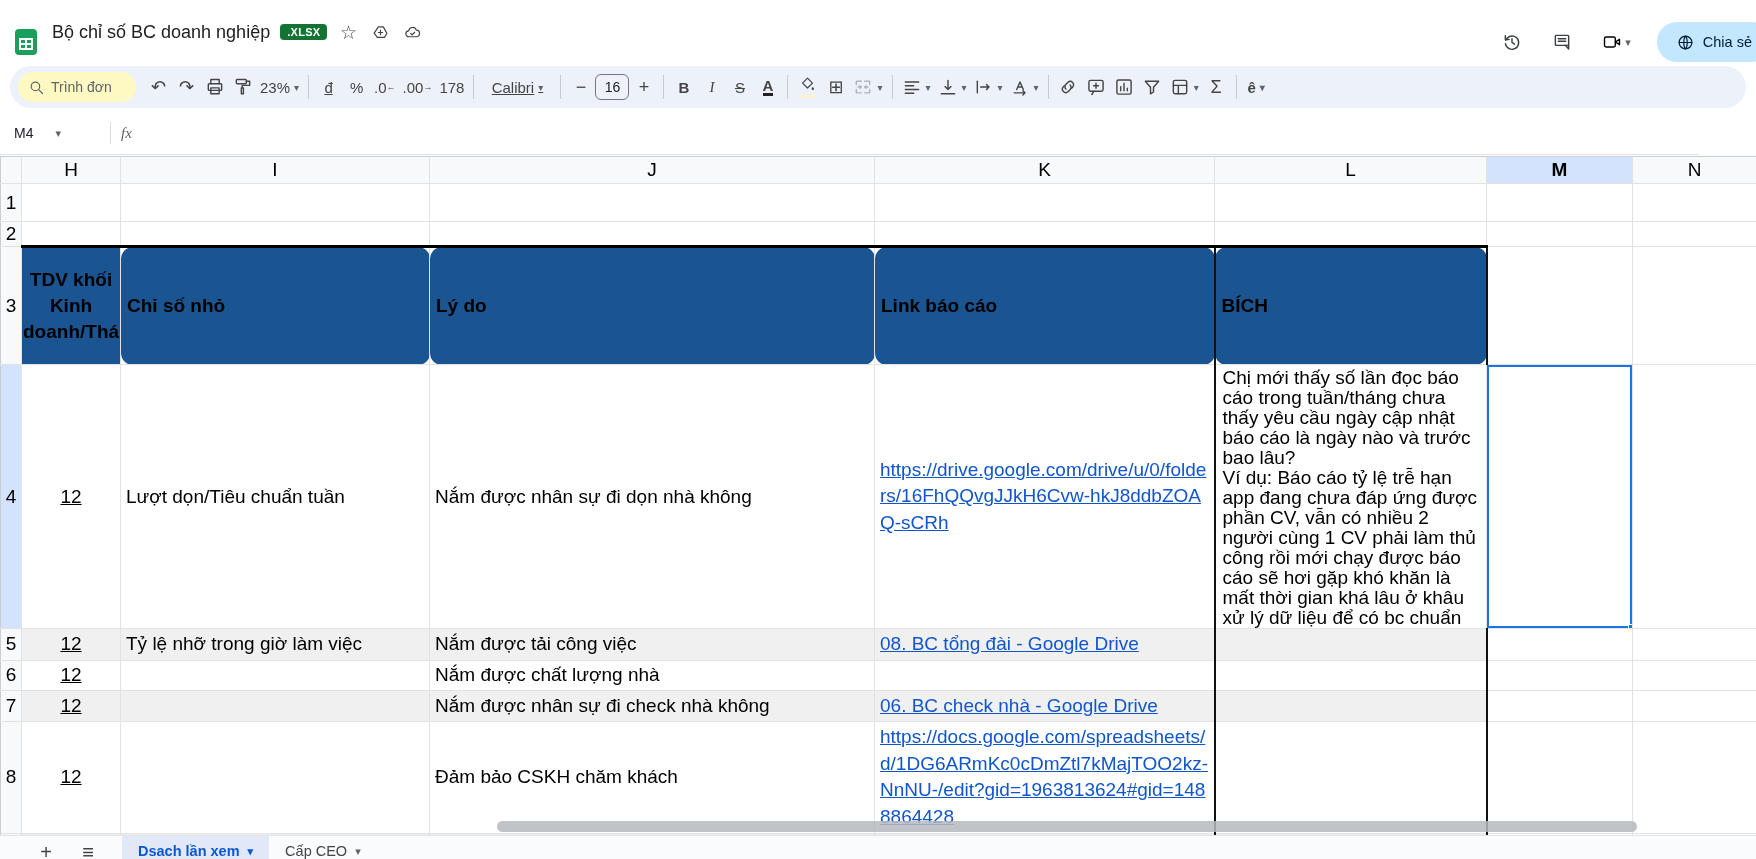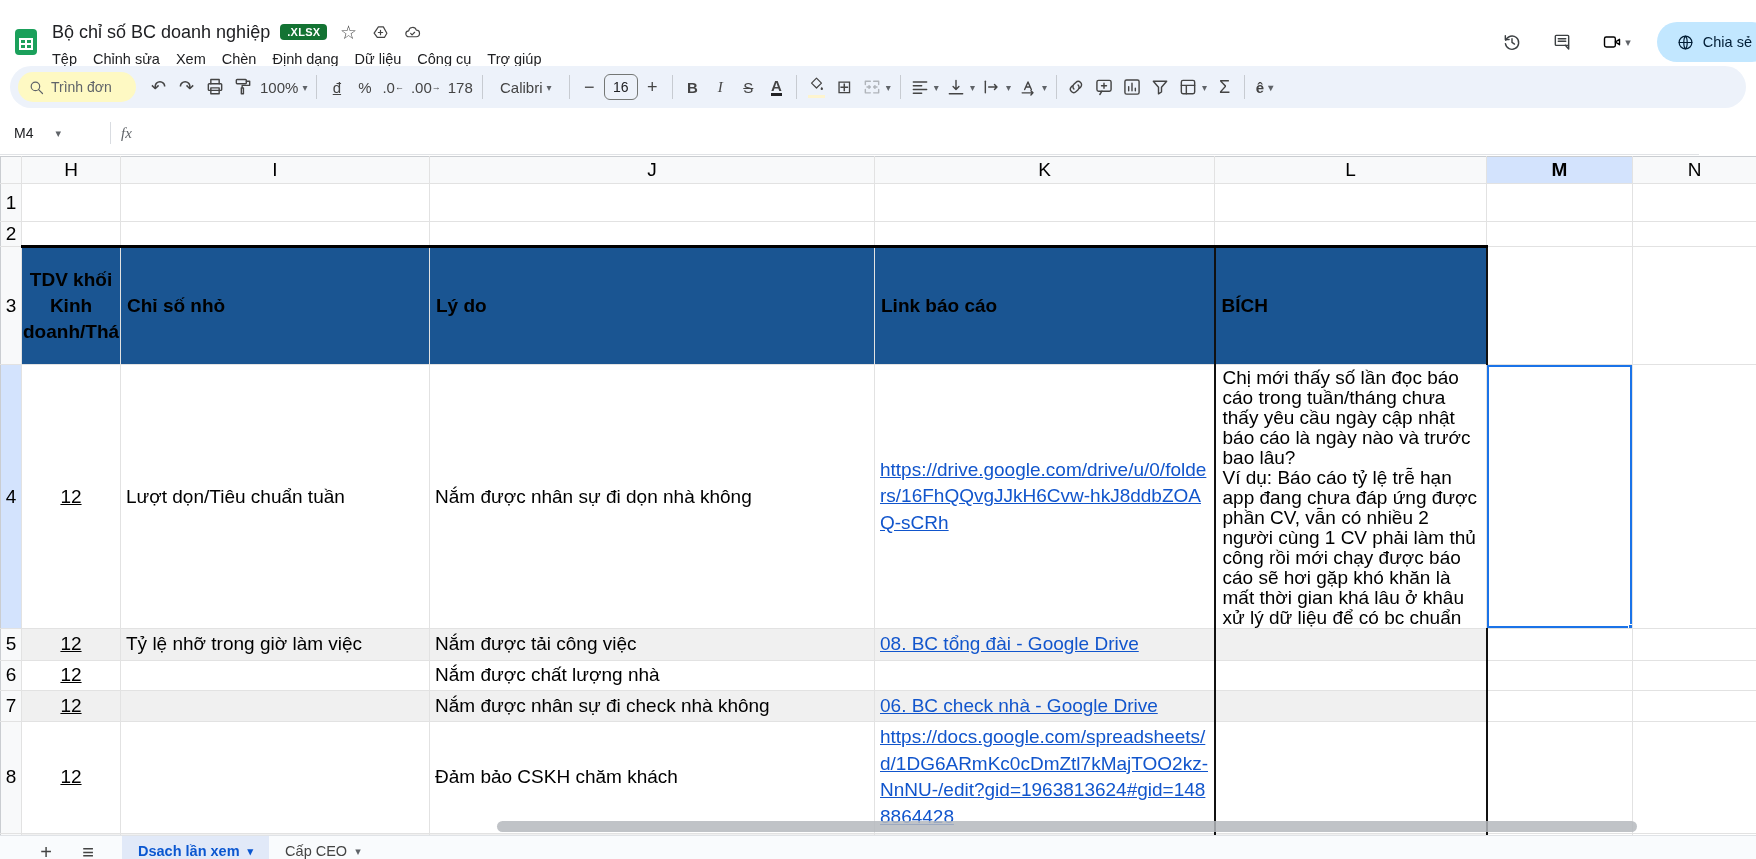--- a/index.html
+++ b/index.html
@@ -67,21 +67,21 @@
   td.ch-sel { background:#d3e3fd; color:#202124; font-weight:700; }
   td.rh { background:#f8f9fa; border:1px solid #cacdd1; color:#5f6368; font-size:11px; text-align:center; cursor:pointer; }
   td.rh-sel { background:#d3e3fd; color:#202124; }
   td.corner { background:#f8f9fa; border:1px solid #cacdd1; }
   .blue { background:#1a5592; color:#ffff00; font-weight:700; }
   .btop { border-top:3px solid #000 !important; }
   .kb { border-right:2px solid #111 !important; }
   .lb { border-right:2px solid #111 !important; }
   .c-h { text-align:center;text-decoration:underline; }
   .c-i, .c-j { padding-left:5px; white-space:nowrap; }
-  .hpad { padding-left:6px; }
+  .hpad { padding-left:6px;border-radius:12px; }
   .h3c { text-align:center; padding:0 1px; line-height:26px; }
   .c-k { padding:2px 5px; font-size:13.5px; }
   .lnk { color:#1155cc; text-decoration:underline; word-break:break-all; line-height:1.4; cursor:pointer; }
   .note { font-size:13.5px; line-height:20px; color:#2e75b6; vertical-align:top;
     white-space:pre-wrap; padding:3px 8px 0 7px; word-break:normal; }
   tr.band td:nth-child(n+2):nth-child(-n+6) { background:#f0f0f0; }
   td.sel { position:relative; box-shadow:inset 0 0 0 2px #1a73e8; }
   .handle { position:absolute; right:-4px; bottom:-4px; width:8px; height:8px; background:#1a73e8;
     border:1.5px solid #fff; z-index:5; cursor:crosshair; }
 
@@ -121,30 +121,20 @@
             <path d="M12 9v6M9 12h6"></path>
           </svg>
       </span>
       <span class="t-icon">
         <svg class="ic sm" viewBox="0 0 24 24">
             <path d="M7 18a4.2 4.2 0 01-.4-8.4 5.6 5.6 0 0110.8-1A4 4 0 0117 18z"></path>
             <path d="M9.4 13.3l2 2 3.6-3.6"></path>
           </svg>
       </span>
     </div>
-    <nav class="menu-row">
-      <span>Tệp</span>
-      <span>Chỉnh sửa</span>
-      <span>Xem</span>
-      <span>Chèn</span>
-      <span>Định dạng</span>
-      <span>Dữ liệu</span>
-      <span>Công cụ</span>
-      <span>Trợ giúp</span>
-    </nav>
   </div>
   <div class="chrome-right">
     <span class="cr-icon">
       <svg class="ic" viewBox="0 0 24 24">
           <path d="M4.5 10a8 8 0 11-.4 4"></path>
           <path d="M4 4.5V9h4.5"></path>
           <path d="M12 8v4.5l3 2"></path>
         </svg>
     </span>
     <span class="cr-icon">
@@ -189,36 +179,36 @@
       </svg>
   </span>
   <span class="tb">
     <svg class="ic" viewBox="0 0 24 24">
         <rect x="4" y="3" width="12" height="5" rx="1"></rect>
         <path d="M16 5h4v5H11v3"></path>
         <rect x="10" y="13" width="2.5" height="7"></rect>
       </svg>
   </span>
   <span class="tb dd">
-      <span>100%</span>
+      <span>23%</span>
     </span>
   <span class="sep"></span>
   <span class="tb" style="text-decoration:underline;">đ</span>
   <span class="tb">%</span>
   <span class="tb">
       <span>.0</span>
       <span class="sub-arrow">←</span>
     </span>
   <span class="tb">
       <span>.00</span>
       <span class="sub-arrow">→</span>
     </span>
   <span class="tb">178</span>
   <span class="sep"></span>
-  <span class="tb dd" style="min-width:74px;">
+  <span class="tb dd" style="min-width:74px;text-decoration:underline;">
       <span>Calibri</span>
     </span>
   <span class="sep"></span>
   <span class="tb glyph">−</span>
   <span class="fsz-box">16</span>
   <span class="tb glyph">+</span>
   <span class="sep"></span>
   <span class="tb b-bold">B</span>
   <span class="tb b-italic">I</span>
   <span class="tb b-strike">S</span>

